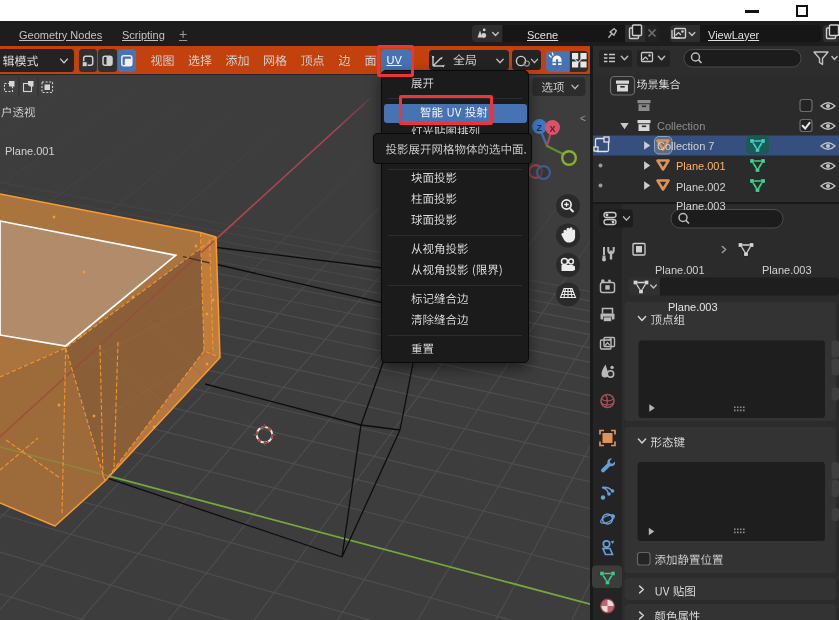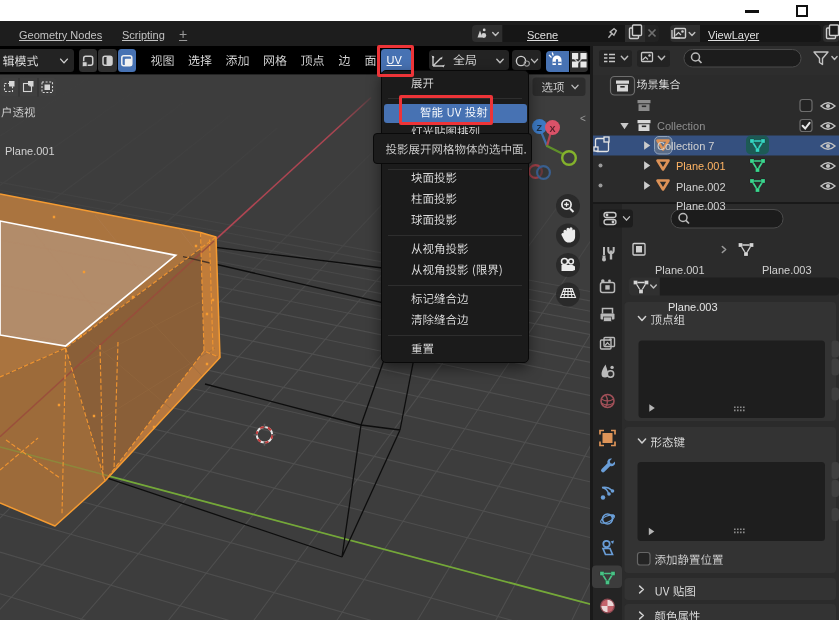--- a/index.html
+++ b/index.html
@@ -2,21 +2,21 @@
 <html><head><meta charset="utf-8"><style>
 * { margin:0; padding:0; box-sizing:border-box; }
 body { width:839px; height:620px; overflow:hidden; font-family:"Liberation Sans",sans-serif; }
 #root { position:relative; width:839px; height:620px; background:#2b2b2b; overflow:hidden; }
 .abs { position:absolute; }
 .un { position:absolute; left:0; top:0; z-index:10; pointer-events:none; }
 .ov { position:absolute; left:0; top:0; z-index:40; pointer-events:none; }
 .vp { position:absolute; left:0; top:75px; z-index:1; }
 #titlebar { left:0; top:0; width:839px; height:21px; background:#ffffff; z-index:5; }
 #topbar { left:0; top:21px; width:839px; height:25px; background:#1d1d1d; z-index:5; }
-#vphead { left:0; top:46px; width:592px; height:29px; background:#000000; border-bottom:1px solid #242424; z-index:5; }
+#vphead { left:0; top:46px; width:592px; height:29px; background:#c2410c; border-bottom:1px solid #242424; z-index:5; }
 #outhead { left:593px; top:46px; width:246px; height:29px; background:#2d2d2d; z-index:5; }
 #outliner { left:593px; top:75px; width:246px; height:129px; background:#2b2b2b; z-index:5; }
 #props { left:593px; top:204px; width:246px; height:416px; background:#2b2b2b; z-index:5; }
 #tabs { left:590px; top:204px; width:32px; height:416px; background:#242424; z-index:6; }
 .vsep { left:590px; top:46px; width:3px; height:574px; background:#191919; z-index:6; }
 .hsep { left:590px; top:202px; width:249px; height:2px; background:#191919; z-index:7; }
 .topt { position:absolute; top:7.5px; color:#c3c3c3; font-size:11px;text-decoration:underline; }
 .ltx { position:absolute; color:#d2d2d2; font-size:11px; z-index:12;margin-top:20px; }
 #menu { left:381px; top:70px; width:147.5px; height:293px; background:#1b1b1b; border:1px solid #090909; border-radius:5px; box-shadow:0 5px 14px rgba(0,0,0,0.5); z-index:20; }
 .msep { position:absolute; left:6px; width:134px; height:1px; background:#2e2e2e; }

